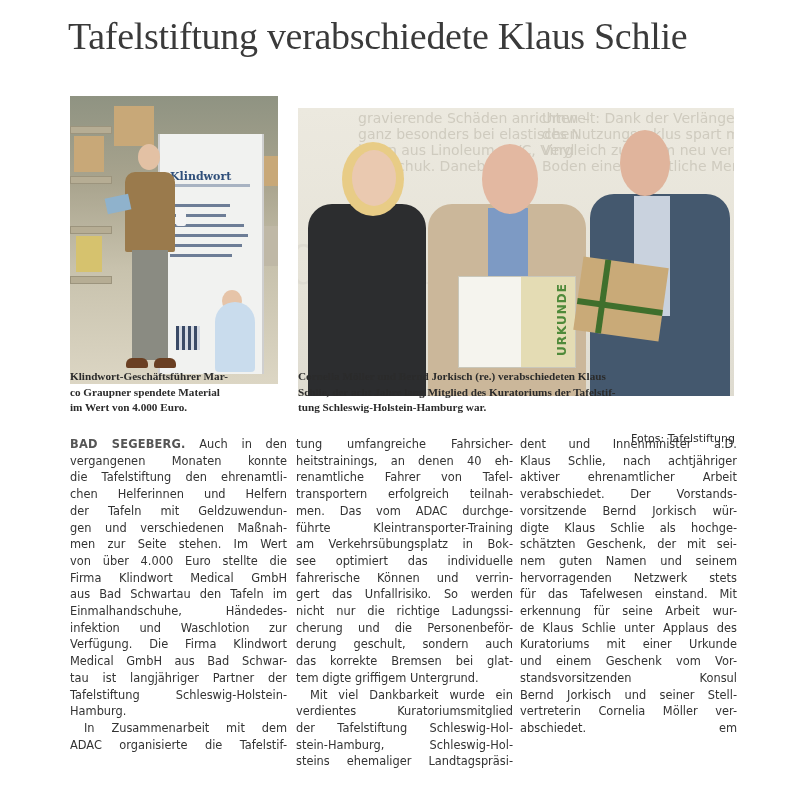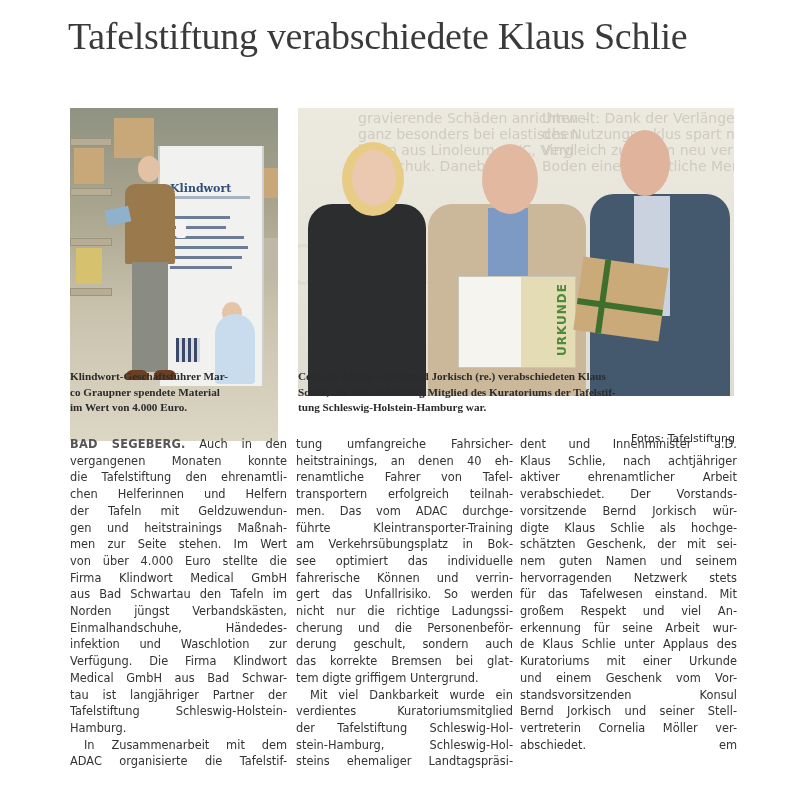--- a/index.html
+++ b/index.html
@@ -11,21 +11,21 @@
     position:absolute; left:55px; top:0; width:695px; height:800px;
   }
   .headline {
     position:absolute; left:68px; top:14px; width:670px;
     font-family:"Liberation Serif", serif; font-size:38px; line-height:44px;
     color:#3a3a3a; letter-spacing:-0.3px; white-space:nowrap;
   }
   .photo {
     position:absolute; overflow:hidden; background:#d9d3c2;margin-top:32px;
   }
-  #photo1 { left:70px; top:76px; width:208px; height:333px;
+  #photo1 { left:70px; top:64px; width:208px; height:288px;
     background:linear-gradient(180deg,#8f9382 0%,#a9a48e 30%,#c8c2ad 60%,#dcd6c4 100%); }
   #photo2 { left:298px; top:76px; width:436px; height:288px;
     background:linear-gradient(180deg,#ece9df 0%,#e6e3d8 60%,#dedbd0 100%); }
 
   
   .shelf { position:absolute; background:#b6ad94; border:1px solid #9c947d; }
   .box { position:absolute; background:#c8a878; }
   .banner { position:absolute; left:88px; top:38px; width:102px; height:240px; background:#f1f2f0; border-left:2px solid #cfcfcf; border-right:2px solid #cfcfcf; }
   .banner-logo { position:absolute; left:10px; top:36px; font-family:"DejaVu Serif", serif; font-weight:bold; font-size:11px; color:#2f4f7a; }
   .banner-sub { position:absolute; left:10px; top:50px; width:80px; height:3px; background:#a8b3c2; }
@@ -163,26 +163,25 @@
   <span class="line last">tung Schleswig-Holstein-Hamburg war.</span>
 </div>
 <div class="credit">Fotos: Tafelstiftung</div>
 
 <div class="col" id="col1">
   <span class="line"><span class="dateline">BAD SEGEBERG.</span><span> Auch in den</span></span>
   <span class="line">vergangenen Monaten konnte</span>
   <span class="line">die Tafelstiftung den ehrenamtli-</span>
   <span class="line">chen Helferinnen und Helfern</span>
   <span class="line">der Tafeln mit Geldzuwendun-</span>
-  <span class="line">gen und heitstrainings Maßnah-</span>
+  <span class="line">gen und verschiedenen Maßnah-</span>
   <span class="line">men zur Seite stehen. Im Wert</span>
   <span class="line">von über 4.000 Euro stellte die</span>
   <span class="line">Firma Klindwort Medical GmbH</span>
   <span class="line">aus Bad Schwartau den Tafeln im</span>
-  <span class="line">Norden jüngst Verbandskästen,</span>
   <span class="line">Einmalhandschuhe, Händedes-</span>
   <span class="line">infektion und Waschlotion zur</span>
   <span class="line">Verfügung. Die Firma Klindwort</span>
   <span class="line">Medical GmbH aus Bad Schwar-</span>
   <span class="line">tau ist langjähriger Partner der</span>
   <span class="line">Tafelstiftung Schleswig-Holstein-</span>
   <span class="line last">Hamburg.</span>
   <span class="line indent">In Zusammenarbeit mit dem</span>
   <span class="line">ADAC organisierte die Tafelstif-</span>
 </div>
@@ -214,21 +213,20 @@
   <span class="line">dent und Innenminister a.D.</span>
   <span class="line">Klaus Schlie, nach achtjähriger</span>
   <span class="line">aktiver ehrenamtlicher Arbeit</span>
   <span class="line">verabschiedet. Der Vorstands-</span>
   <span class="line">vorsitzende Bernd Jorkisch wür-</span>
   <span class="line">digte Klaus Schlie als hochge-</span>
   <span class="line">schätzten Geschenk, der mit sei-</span>
   <span class="line">nem guten Namen und seinem</span>
   <span class="line">hervorragenden Netzwerk stets</span>
   <span class="line">für das Tafelwesen einstand. Mit</span>
-  <span class="line">großem Respekt und viel An-</span>
   <span class="line">erkennung für seine Arbeit wur-</span>
   <span class="line">de Klaus Schlie unter Applaus des</span>
   <span class="line">Kuratoriums mit einer Urkunde</span>
   <span class="line">und einem Geschenk vom Vor-</span>
   <span class="line">standsvorsitzenden Konsul</span>
   <span class="line">Bernd Jorkisch und seiner Stell-</span>
   <span class="line">vertreterin Cornelia Möller ver-</span>
   <span class="line last"><span>abschiedet.</span><span class="sig">em</span></span>
 </div>
 

